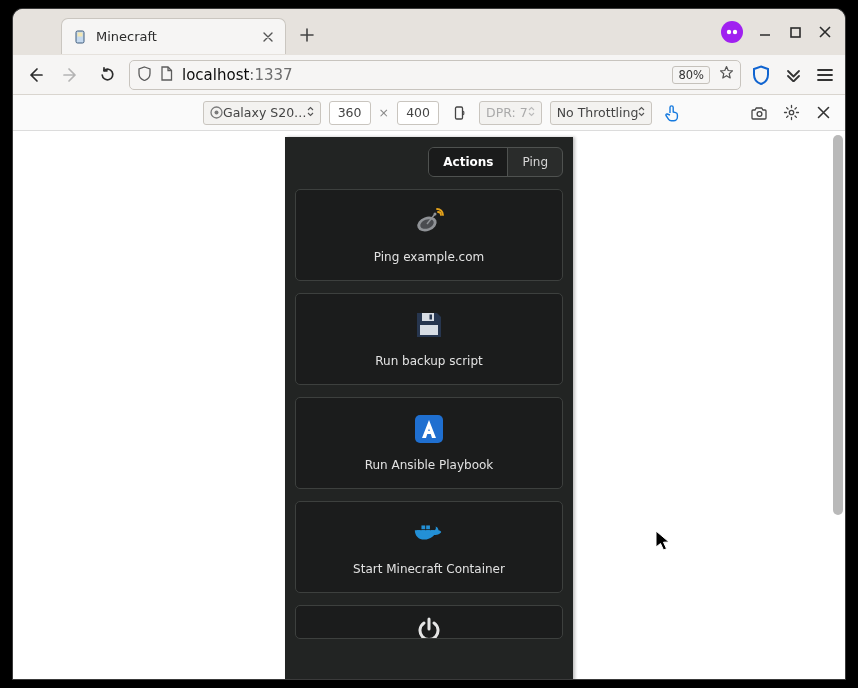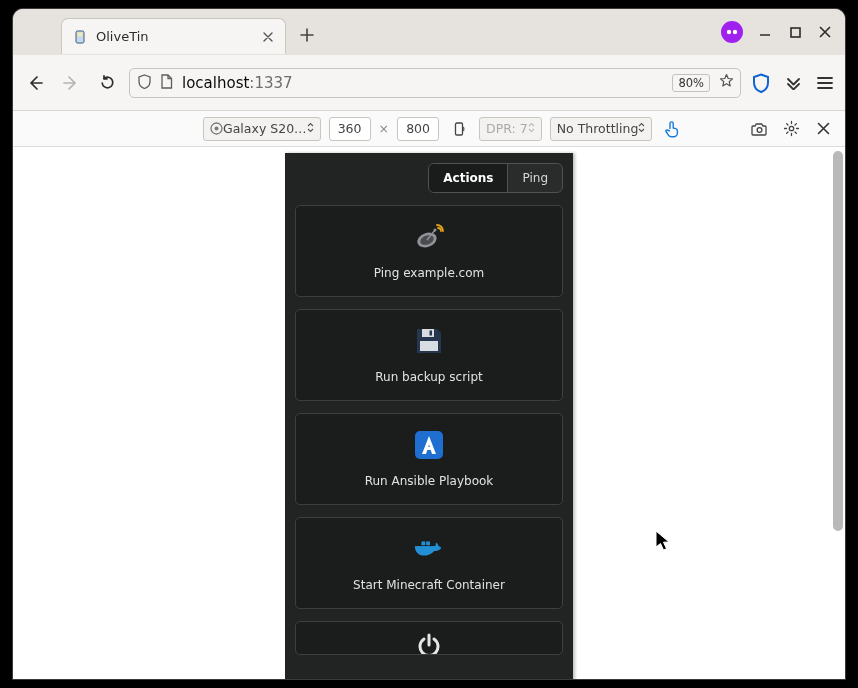--- a/index.html
+++ b/index.html
@@ -52,21 +52,21 @@
     color:#444; font-size:18px; border-radius:4px;
   }
   .title-right { margin-left:auto; display:flex; align-items:center; gap:14px; padding-right:6px;}
   .ext-badge {
     width:22px; height:22px; border-radius:50%;
     background:#a020f0; display:flex; align-items:center; justify-content:center;
   }
   .winbtn { width:16px; height:16px; display:flex; align-items:center; justify-content:center; color:#2b2b2b;}
   
   .addrrow {
-    height: 56px; background: #f6f5f4;
+    height: 40px; background: #f6f5f4;
     border-bottom: 1px solid #d9d5cf;
     display:flex; align-items:center; gap:8px;
     padding: 0 8px;
   }
   .navbtn {
     width:28px; height:28px; display:flex; align-items:center; justify-content:center;
     color:#333; border-radius:4px;
   }
   .navbtn.disabled { color:#aaa; }
   .urlbar {
@@ -164,21 +164,21 @@
 <div class="window">
 
   <div class="titlebar">
     <div class="tab">
       <span class="favicon">
         <svg width="14" height="14" viewBox="0 0 14 14">
             <rect x="3" y="1" width="8" height="12" rx="1.5" fill="#c5d9ee" stroke="#3c5a7a" stroke-width="1"></rect>
             <rect x="4.5" y="2.5" width="5" height="4" fill="#f2e6b2"></rect>
           </svg>
       </span>
-      <span class="tab-title">OliveTin</span>
+      <span class="tab-title">Minecraft</span>
       <span class="tab-close">
         <svg width="10" height="10" viewBox="0 0 10 10">
             <path d="M1 1 L9 9 M9 1 L1 9" stroke="#555" stroke-width="1.4" stroke-linecap="round"></path>
           </svg>
       </span>
     </div>
     <div class="newtab">
       <svg width="14" height="14" viewBox="0 0 14 14">
           <path d="M7 1 V13 M1 7 H13" stroke="#444" stroke-width="1.6" stroke-linecap="round"></path>
         </svg>
@@ -273,21 +273,21 @@
         </svg>
       <span>Galaxy S20…</span>
       <span class="chev">
         <svg width="7" height="11" viewBox="0 0 7 11">
             <path d="M1 4 L3.5 1.5 L6 4 M1 7 L3.5 9.5 L6 7" fill="none" stroke="#555" stroke-width="1.1"></path>
           </svg>
       </span>
     </div>
     <div class="dim-input">360</div>
     <span class="mult">×</span>
-    <div class="dim-input">800</div>
+    <div class="dim-input">400</div>
     <div class="devbtn">
       <svg width="16" height="16" viewBox="0 0 16 16">
           <rect x="4.5" y="2" width="7" height="12" rx="1.3" fill="none" stroke="#444" stroke-width="1.3"></rect>
           <path d="M12.5 6 A5 5 0 0 1 12.5 10" fill="none" stroke="#444" stroke-width="1.1"></path>
         </svg>
     </div>
     <div class="select disabled">
       <span>DPR: 7</span>
       <span class="chev">
         <svg width="7" height="11" viewBox="0 0 7 11">

